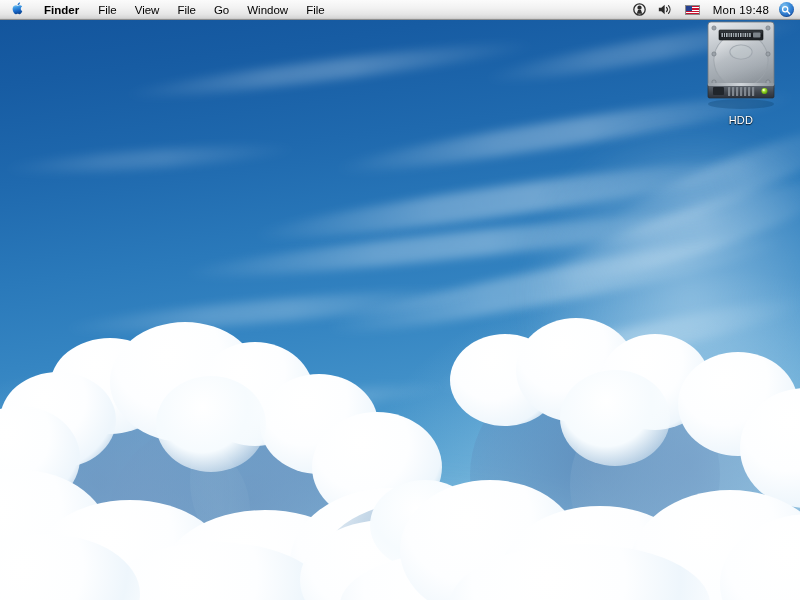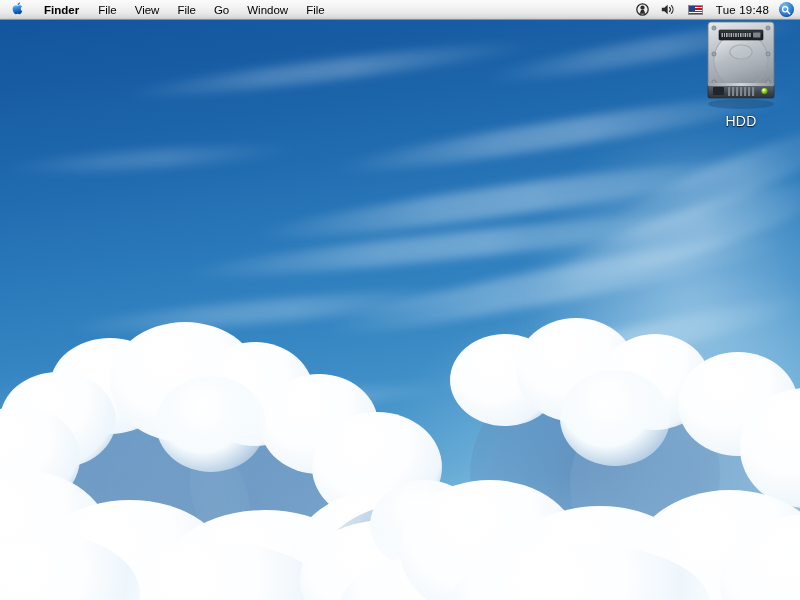--- a/index.html
+++ b/index.html
@@ -182,21 +182,21 @@
   }
   .hdd-body {
     position: relative;
     width: 78px;
     height: 92px;
     margin: 0 auto;
   }
   .hdd-label {
     display: inline-block;
     margin-top: 3px;
-    font-size: 14px;
+    font-size: 11px;
     color: #ffffff;
     padding: 0px 4px 1px 4px;
     border-radius: 2px;
     text-shadow: 0 1px 1px rgba(0,0,0,0.75), 0 0 2px rgba(0,0,0,0.55);
     letter-spacing: 0.3px;
   }
 </style>
 </head>
 <body>
 
@@ -413,21 +413,21 @@
           <path d="M1 5h3l4-3.6v11.2L4 9H1z" fill="#2b2b2b"></path>
           <path d="M10.2 4.4a3.8 3.8 0 0 1 0 5.2" fill="none" stroke="#2b2b2b" stroke-width="1.4" stroke-linecap="round"></path>
           <path d="M12.6 2.4a6.8 6.8 0 0 1 0 9.2" fill="none" stroke="#2b2b2b" stroke-width="1.4" stroke-linecap="round"></path>
         </svg>
       </div>
 
       <div class="status-item">
         <span class="flag"></span>
       </div>
 
-      <div class="status-item" id="clock">Tue 19:48</div>
+      <div class="status-item" id="clock">Mon 19:48</div>
 
       <div id="spotlight-btn">
         <span class="spot-circle">
           <svg width="10" height="10" viewBox="0 0 12 12" xmlns="http://www.w3.org/2000/svg">
             <circle cx="5" cy="5" r="3.1" fill="none" stroke="#ffffff" stroke-width="1.5"></circle>
             <line x1="7.3" y1="7.3" x2="10.4" y2="10.4" stroke="#ffffff" stroke-width="1.7" stroke-linecap="round"></line>
           </svg>
         </span>
       </div>
     </div>

